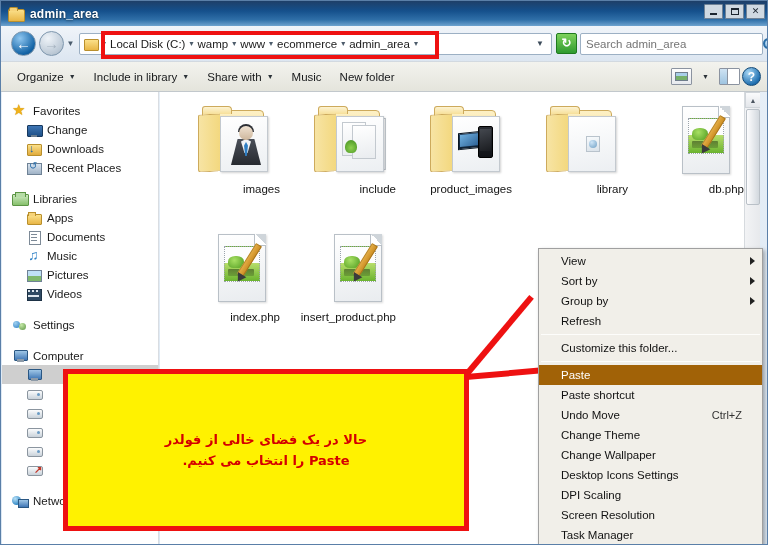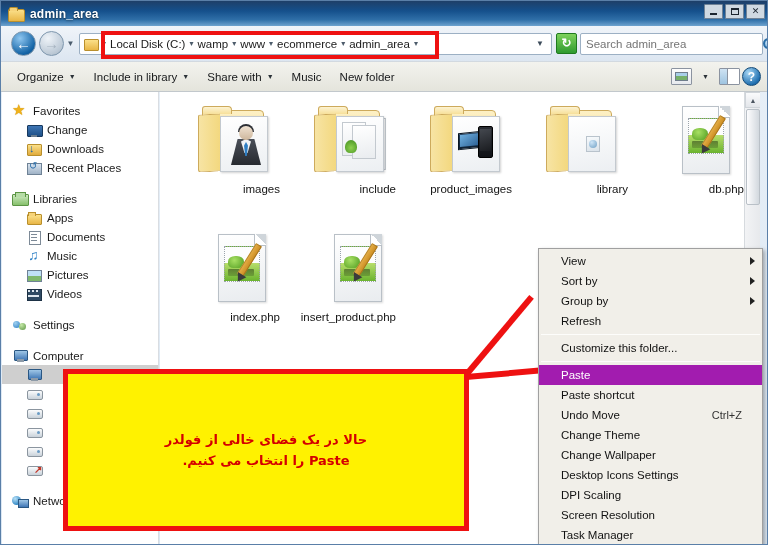--- a/index.html
+++ b/index.html
@@ -435,21 +435,21 @@
     position:absolute; left:537px; top:247px; width:225px;
     background:#f1efe9; border:1px solid #a0a0a0;
     box-shadow:2px 2px 4px rgba(0,0,0,.3);
     padding:2px 0; z-index:40;
   }
   .mi {
     position:relative; height:20px; display:flex; align-items:center;
     padding-left:22px; padding-right:20px; font-size:11.5px; color:#111;
     white-space:nowrap;
   }
-  .mi.hl { background:#a21caf; color:#fff; }
+  .mi.hl { background:#a16207; color:#fff; }
   .mi .acc { margin-left:auto; font-size:11px; color:#333; padding-left:18px; }
   .mi .sub {
     position:absolute; right:7px; top:6px; width:0; height:0;
     border-top:4px solid transparent; border-bottom:4px solid transparent;
     border-left:5px solid #222;
   }
   .msep { height:1px; background:#c9c6bf; margin:3px 2px 3px 2px; border-bottom:1px solid #fdfdfb; }
 
   
   .redbox-addr {

